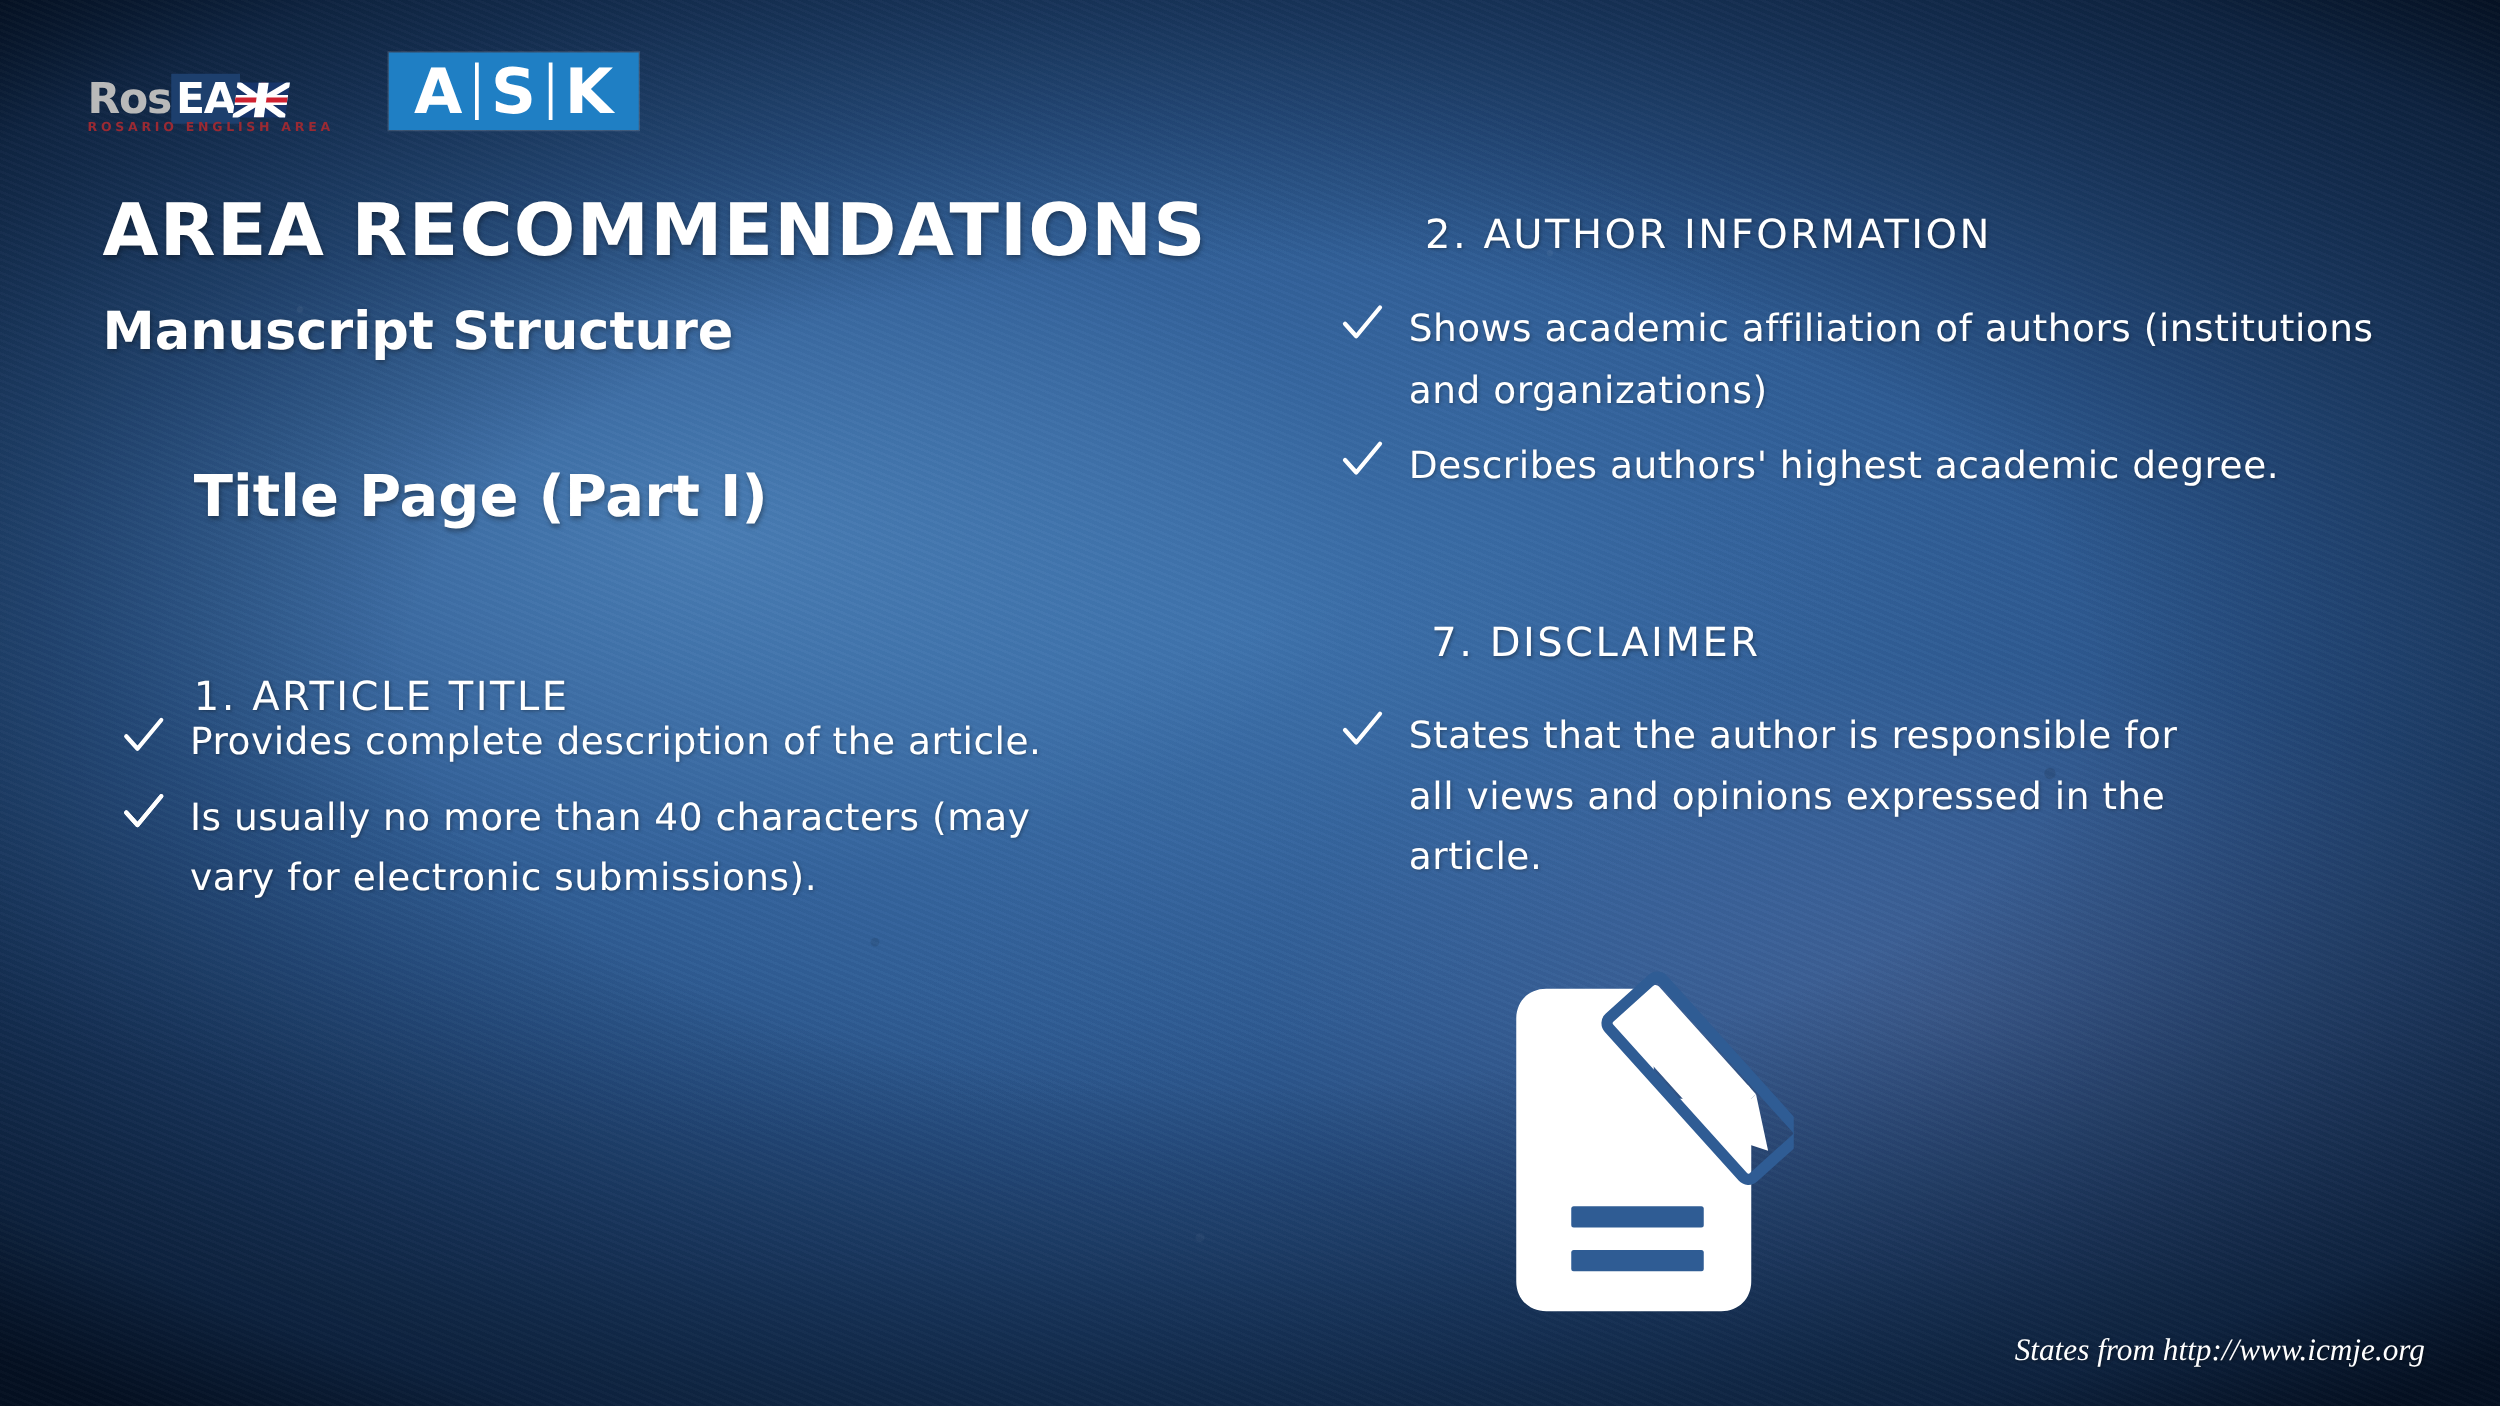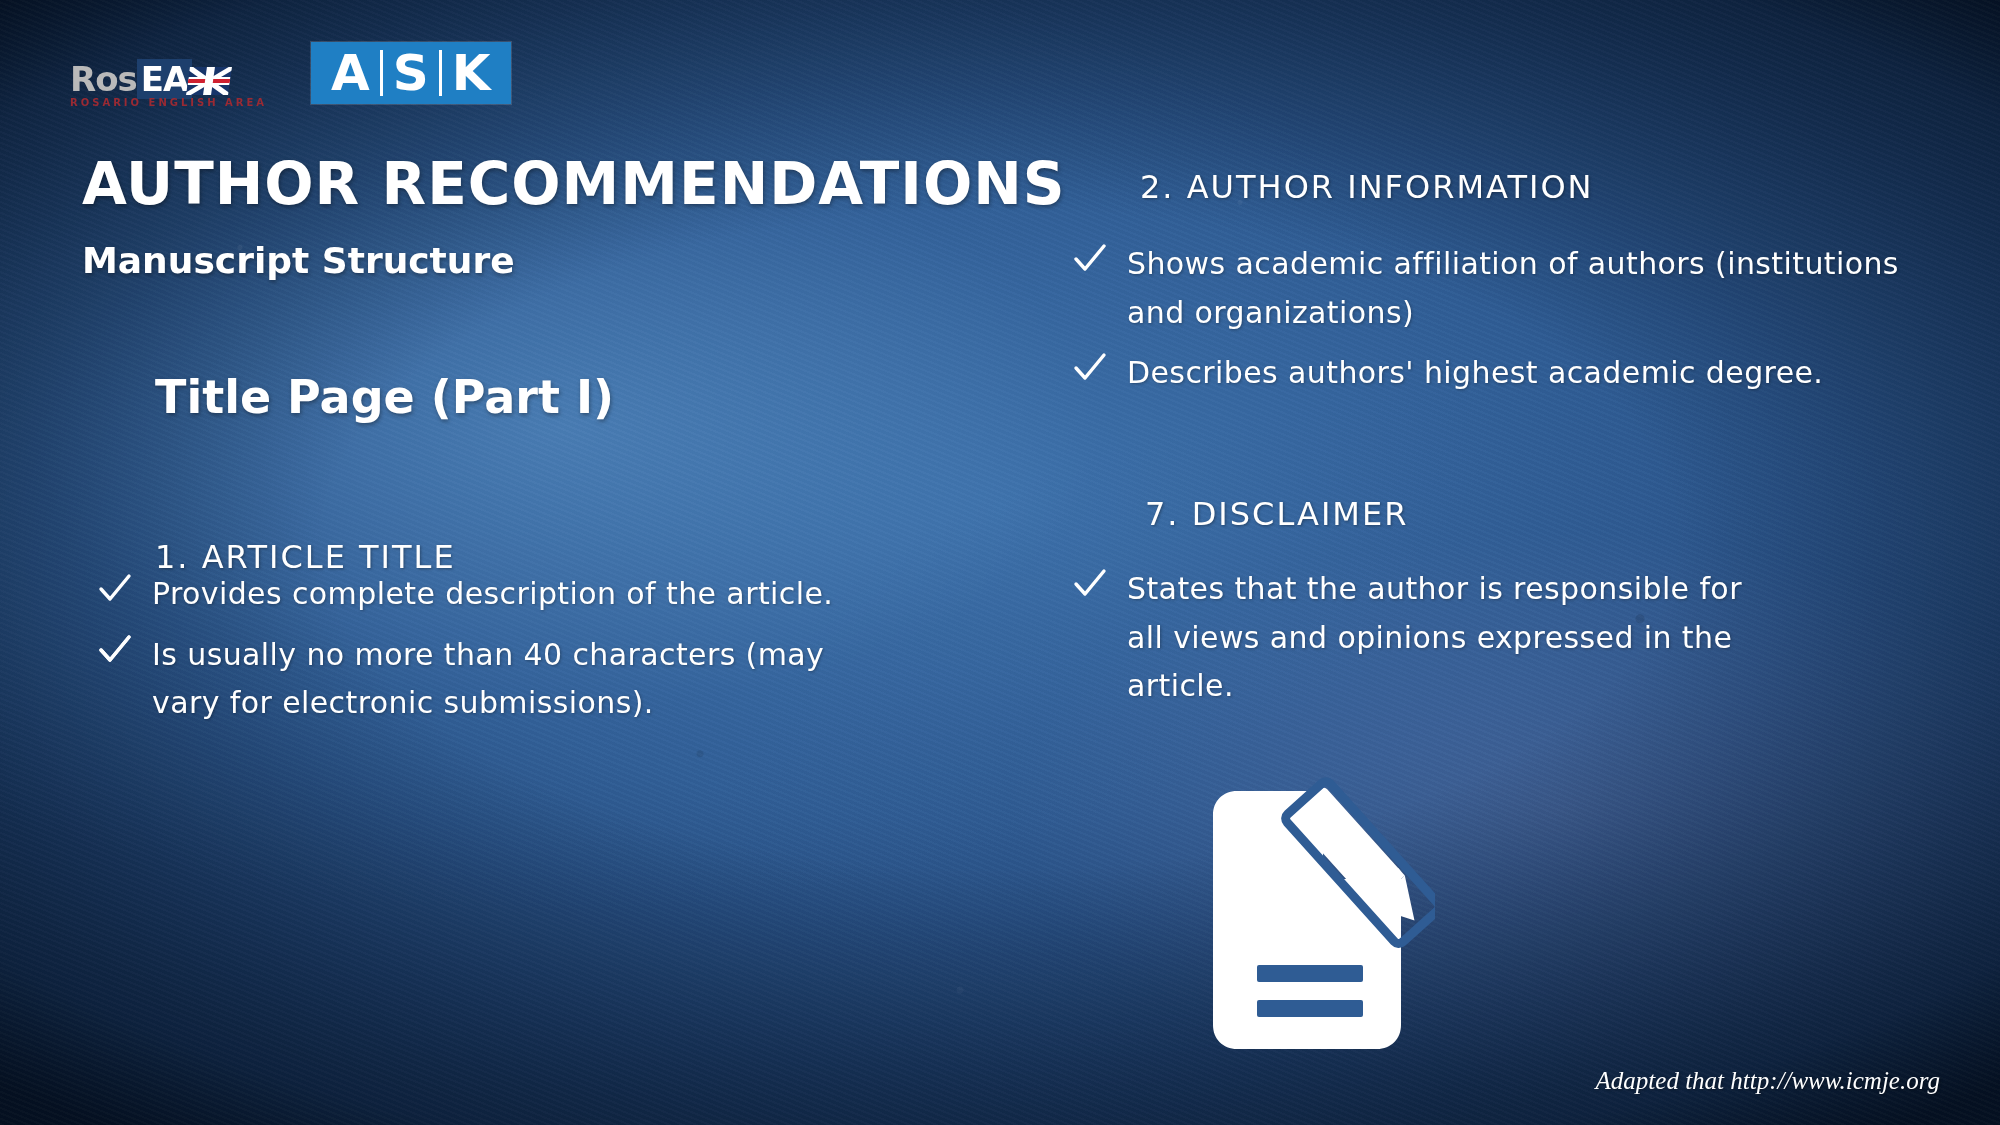--- a/index.html
+++ b/index.html
@@ -154,21 +154,21 @@
     top: 150px;
     font-size: 58px;
     font-weight: bold;
     letter-spacing: 1px;
     color: #ffffff;
     text-shadow: 1px 2px 4px rgba(0,0,0,0.35);
   }
   #title-sub {
     left: 82px;
     top: 240px;
-    font-size: 36px;
+    font-size: 42px;
     font-weight: bold;
     color: #ffffff;
     text-shadow: 1px 2px 4px rgba(0,0,0,0.35);
   }
   #title-part {
     left: 155px;
     top: 370px;
     font-size: 46px;
     font-weight: bold;
     color: #ffffff;
@@ -258,21 +258,21 @@
     <div class="ask-logo">
       <span class="ask-letter">A</span>
       <span class="ask-sep"></span>
       <span class="ask-letter">S</span>
       <span class="ask-sep"></span>
       <span class="ask-letter">K</span>
     </div>
 
   </div>
 
-  <div id="title-main" class="layer hand">AUTHOR RECOMMENDATIONS</div>
+  <div id="title-main" class="layer hand">AREA RECOMMENDATIONS</div>
   <div id="title-sub" class="layer hand">Manuscript Structure</div>
   <div id="title-part" class="layer hand">Title Page (Part I)</div>
 
   <div id="sec1-heading" class="layer hand section-heading">1. ARTICLE TITLE</div>
   <ul id="sec1-list" class="layer bullets hand">
     <li>
       <span class="check">
         <svg viewBox="0 0 34 34" width="34" height="34">
             <path d="M3 17 L12 27 L31 4" fill="none" stroke="#ffffff" stroke-width="3.4" stroke-linecap="round" stroke-linejoin="round"></path>
           </svg>
@@ -344,15 +344,15 @@
         <rect x="120" y="4" width="58" height="172" rx="6" fill="none" stroke="#2f5c94" stroke-width="9"></rect>
       </g>
 
       <rect x="52" y="190" width="106" height="17" rx="2" fill="#2f5c94"></rect>
       <rect x="52" y="225" width="106" height="17" rx="2" fill="#2f5c94"></rect>
       <rect x="40" y="178" width="130" height="76" rx="3" fill="none" stroke="#ffffff" stroke-width="0"></rect>
       <rect x="52" y="190" width="106" height="17" fill="#3d72ad" opacity="0"></rect>
     </svg>
   </div>
 
-  <div id="footer-note" class="layer">Adapted that http://www.icmje.org</div>
+  <div id="footer-note" class="layer">States from http://www.icmje.org</div>
 
 </div>
 
 </body></html>

